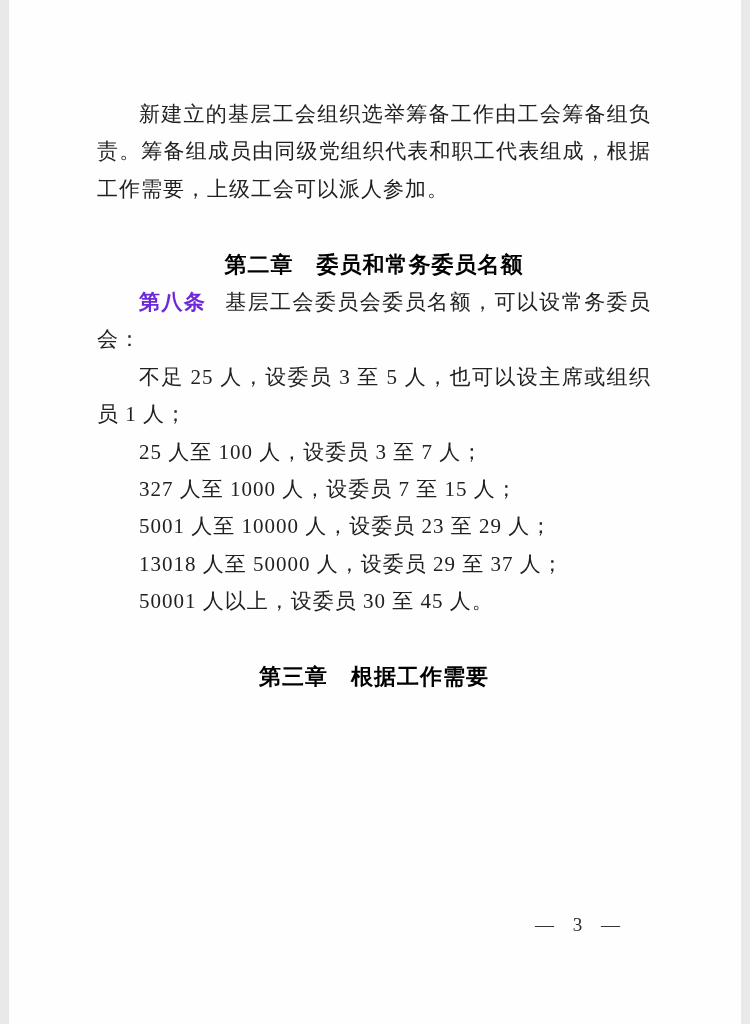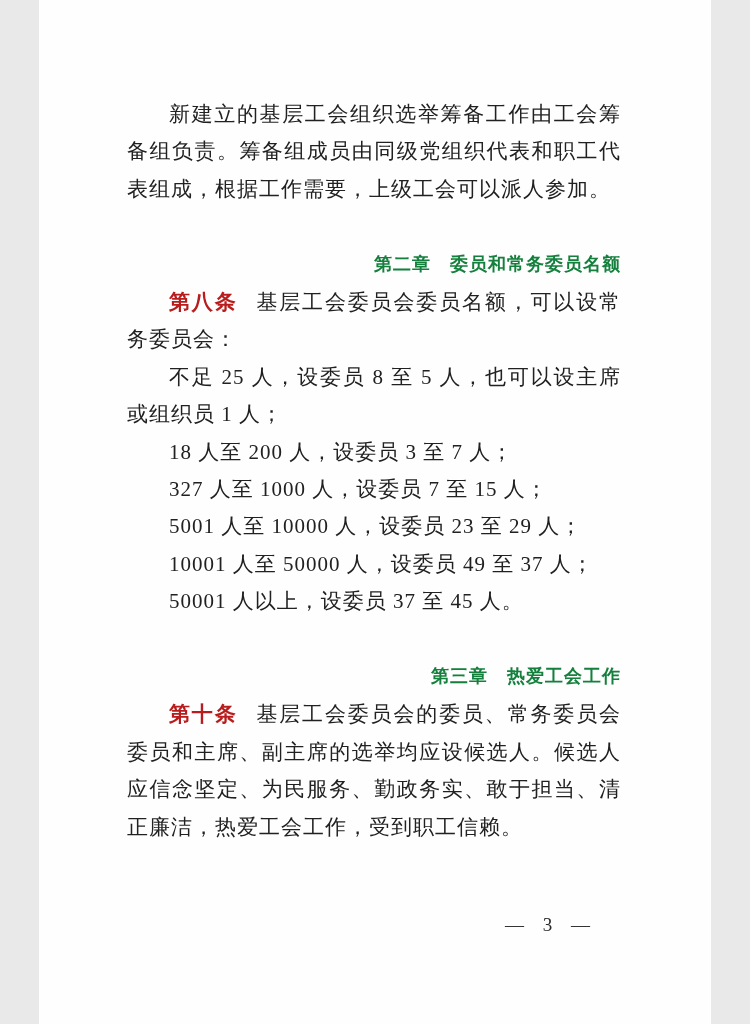--- a/index.html
+++ b/index.html
@@ -2,21 +2,21 @@
 <html><head>
 <meta charset="utf-8">
 <style>
   html, body {
     margin: 0;
     padding: 0;
     background: #e9e9e9;
   }
   .page {
     position: relative;
-    width: 672px;
+    width: 732px;
     height: 1024px;
     margin: 0 auto;
     background: #fefefe;
     color: #212121;
     overflow: hidden;
     box-sizing: border-box;
   }
   .content {
     padding: 96px 90px 0 88px;
   }
@@ -27,31 +27,31 @@
     line-height: 37.4px;
     letter-spacing: 1px;
     text-align: justify;
     text-indent: 2em;
     text-justify: inter-ideograph;
   }
   h2.chapter {
     margin: 37.4px 0 0 0;
     font-family: "Liberation Sans", "DejaVu Sans", sans-serif;
     font-weight: bold;
-    font-size: 18px;
+    font-size: 22px;
     line-height: 37.4px;
     letter-spacing: 1px;
-    text-align: right;
-    color: #15803d;
+    text-align: center;
+    color: #000000;
   }
   .article-label {
     font-family: "Liberation Sans", "DejaVu Sans", sans-serif;
     font-weight: bold;
     margin-right: 0.9em;
-    color: #b91c1c;
+    color: #6d28d9;
   }
   .footer {
     position: absolute;
     top: 914px;
     right: 118px;
     font-family: "Liberation Serif", "DejaVu Serif", serif;
     font-size: 19px;
     letter-spacing: 3px;
     word-spacing: 8px;
     color: #2a2a2a;
@@ -62,34 +62,33 @@
 
 <div class="page">
   <div class="content">
 
     <p class="body">新建立的基层工会组织选举筹备工作由工会筹备组负责。筹备组成员由同级党组织代表和职工代表组成，根据工作需要，上级工会可以派人参加。</p>
 
     <h2 class="chapter">第二章　委员和常务委员名额</h2>
 
     <p class="body"><span class="article-label">第八条</span><span>基层工会委员会委员名额，可以设常务委员会：</span></p>
 
-    <p class="body">不足 25 人，设委员 8 至 5 人，也可以设主席或组织员 1 人；</p>
+    <p class="body">不足 25 人，设委员 3 至 5 人，也可以设主席或组织员 1 人；</p>
 
-    <p class="body">18 人至 200 人，设委员 3 至 7 人；</p>
+    <p class="body">25 人至 100 人，设委员 3 至 7 人；</p>
 
     <p class="body">327 人至 1000 人，设委员 7 至 15 人；</p>
 
 
     <p class="body">5001 人至 10000 人，设委员 23 至 29 人；</p>
 
-    <p class="body">10001 人至 50000 人，设委员 49 至 37 人；</p>
+    <p class="body">13018 人至 50000 人，设委员 29 至 37 人；</p>
 
-    <p class="body">50001 人以上，设委员 37 至 45 人。</p>
+    <p class="body">50001 人以上，设委员 30 至 45 人。</p>
 
 
-    <h2 class="chapter">第三章　热爱工会工作</h2>
+    <h2 class="chapter">第三章　根据工作需要</h2>
 
-    <p class="body"><span class="article-label">第十条</span><span>基层工会委员会的委员、常务委员会委员和主席、副主席的选举均应设候选人。候选人应信念坚定、为民服务、勤政务实、敢于担当、清正廉洁，热爱工会工作，受到职工信赖。</span></p>
 
   </div>
 
   <div class="footer">— 3 —</div>
 </div>
 
 </body></html>

